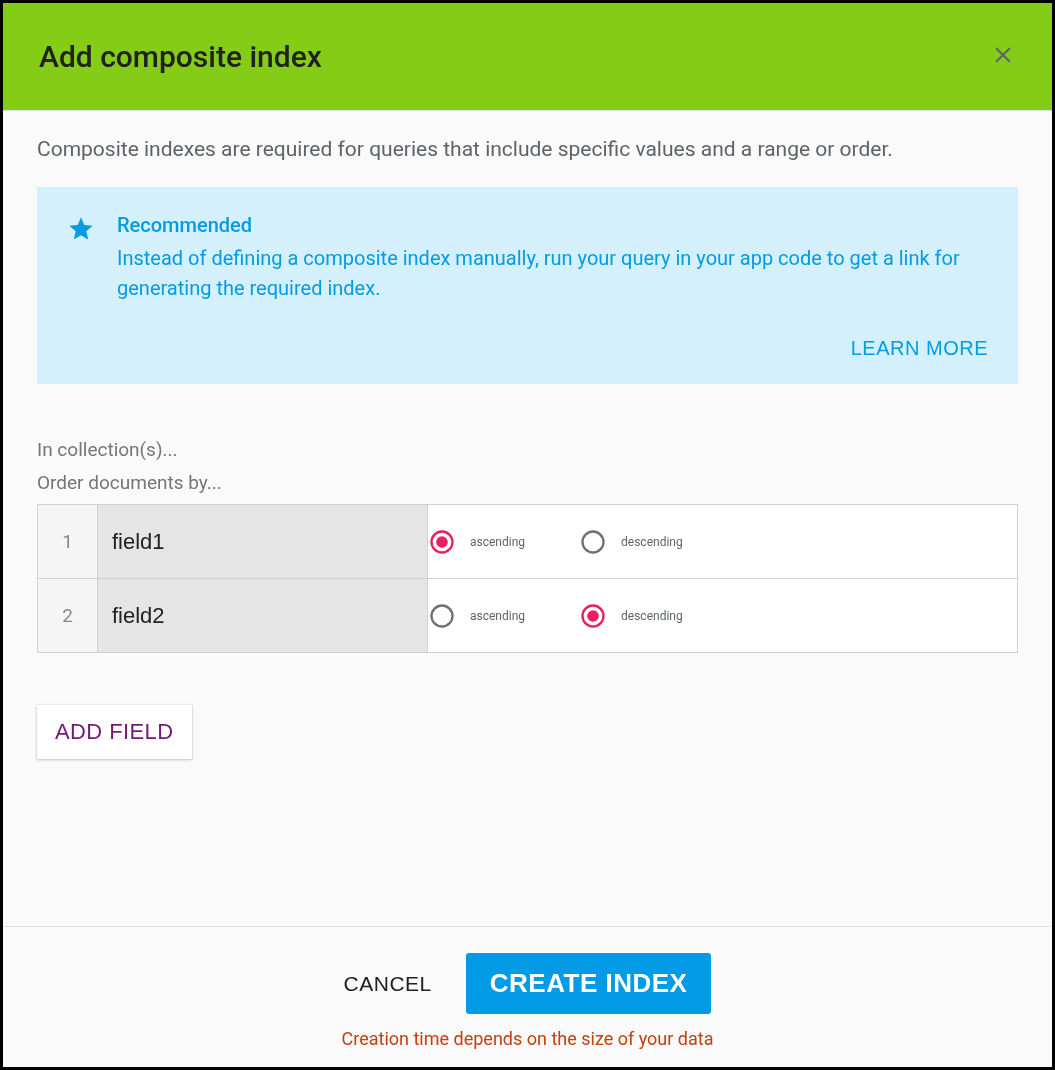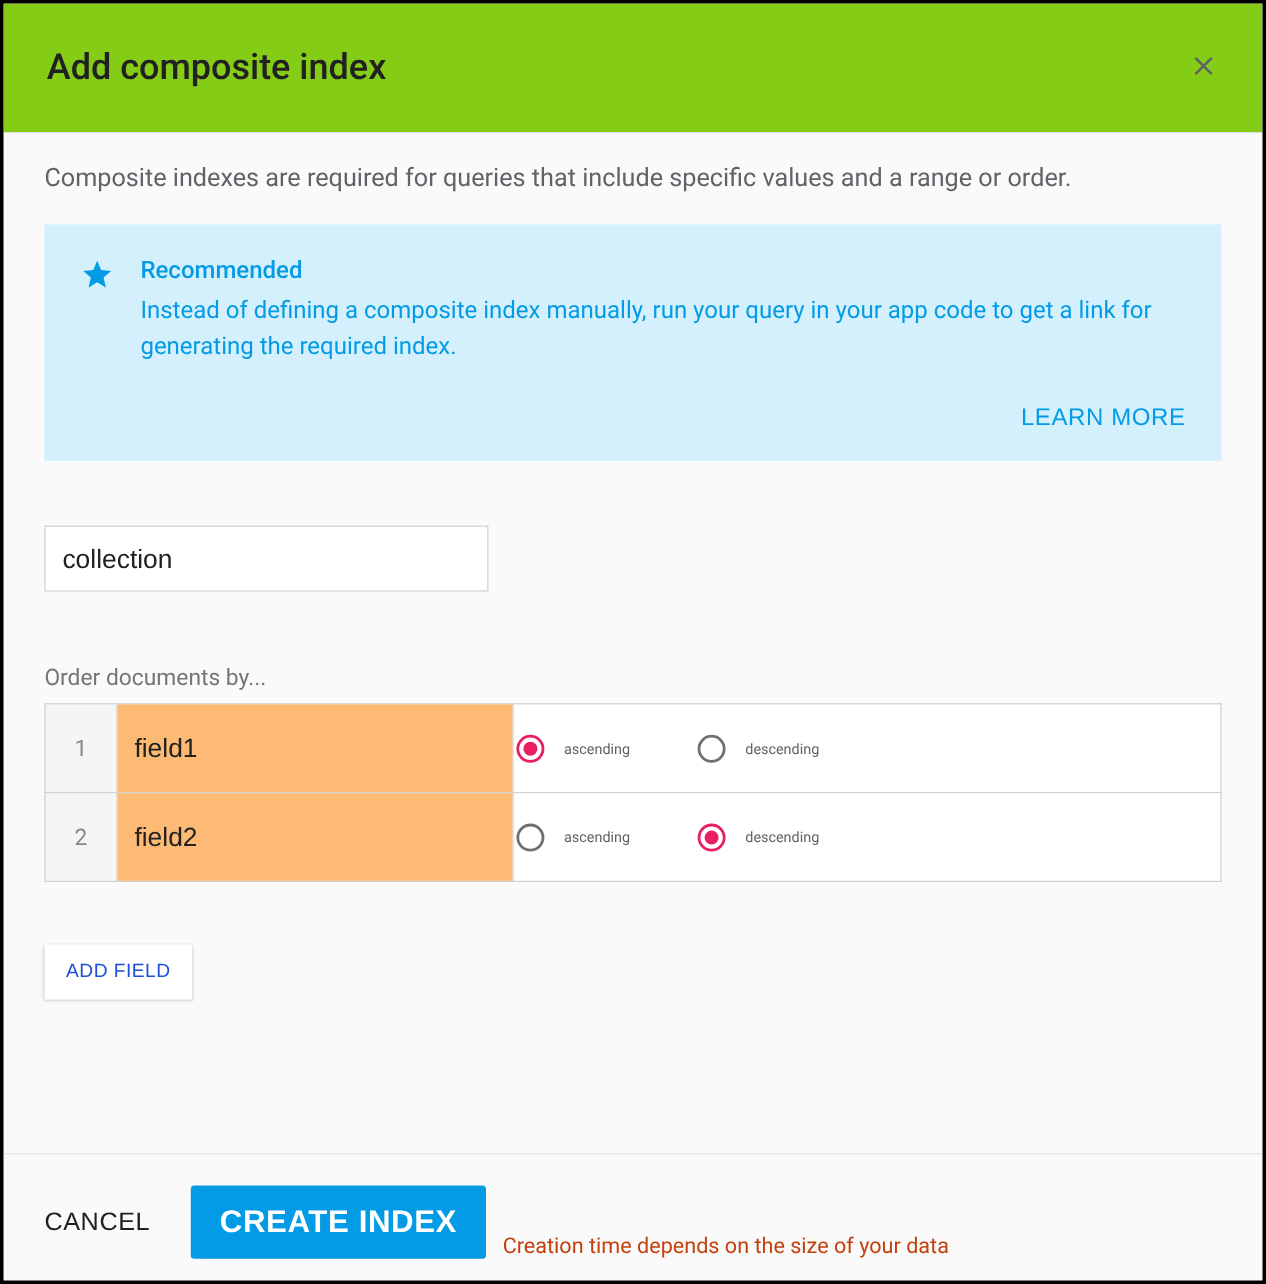--- a/index.html
+++ b/index.html
@@ -119,21 +119,21 @@
       font-size: 19px;
     }
     .col-name { width: 330px; }
     .field-name-input {
       width: 100%;
       height: 100%;
       border: none;
       font-size: 22px;
       padding: 0 14px;
       color: #212121;
-      background: #fdba74;
+      background: #e5e5e5;
     }
     .col-dir { padding: 0 32px; background: #fff; }
     .radio-group {
       display: flex;
       gap: 54px;
       align-items: center;
     }
     .radio-item {
       display: flex;
       align-items: center;
@@ -143,32 +143,32 @@
     .radio-svg { width: 28px; height: 28px; }
     .radio-checked { color: #e91e63; }
     .radio-unchecked { color: #707070; }
     .radio-label { font-size: 12px; color: #5f6368; }
     .add-field-btn {
       margin-top: 52px;
       background: #fff;
       border: none;
       box-shadow: 0 1px 3px rgba(0,0,0,0.2), 0 0 0 1px rgba(0,0,0,0.03);
       padding: 14px 18px;
-      font-size: 16px;
-      font-weight: 500;
-      color: #1d4ed8;
+      font-size: 22px;
+      font-weight: 500;
+      color: #701a75;
       cursor: pointer;
       letter-spacing: 0.4px;
     }
     .footer {
       border-top: 1px solid #e0e0e0;
       padding: 26px 34px 18px 34px;
       display: flex;
-      flex-direction: row;
-      align-items: flex-end;
+      flex-direction: column;
+      align-items: center;
       gap: 14px;
       background: #fafafa;
     }
     .footer-buttons {
       display: flex;
       align-items: center;
       gap: 34px;
     }
     .cancel-btn {
       background: none;
@@ -220,21 +220,21 @@
       <div class="callout-text">
         <div class="callout-title">Recommended</div>
         <div class="callout-desc">Instead of defining a composite index manually, run your query in your app code to get a link for generating the required index.</div>
       </div>
     </div>
     <div class="callout-actions">
       <button class="learn-more">LEARN MORE</button>
     </div>
   </div>
 
-  <input class="collection-input" type="text" value="collection" style="">
+  <div class="section-label">In collection(s)...</div>
 
   <div class="section-label">Order documents by...</div>
   <table class="fields-table">
     <tbody>
       <tr>
         <td class="col-idx">1</td>
         <td class="col-name"><input class="field-name-input" type="text" value="field1" style=""></td>
         <td class="col-dir">
           <div class="radio-group">
             <label class="radio-item">

